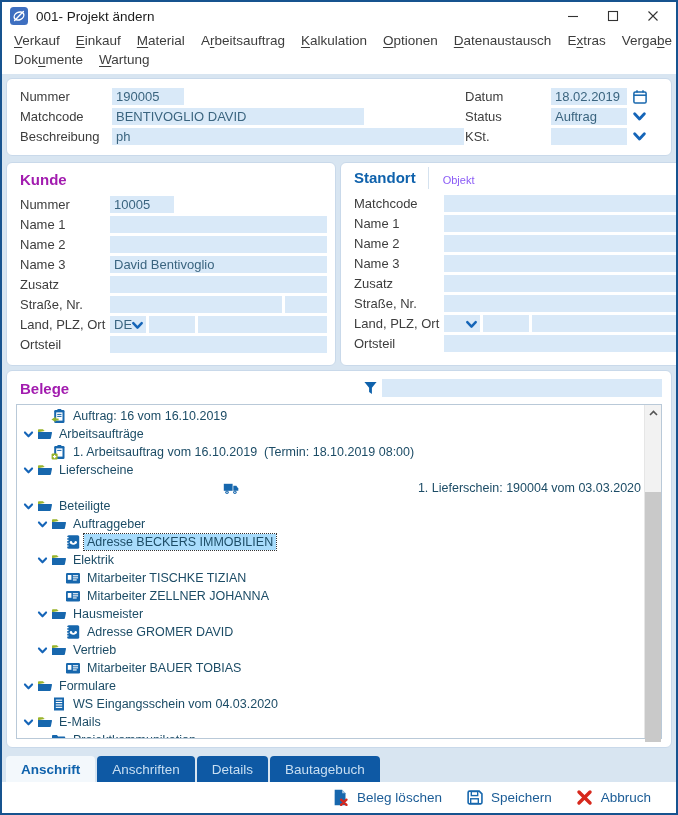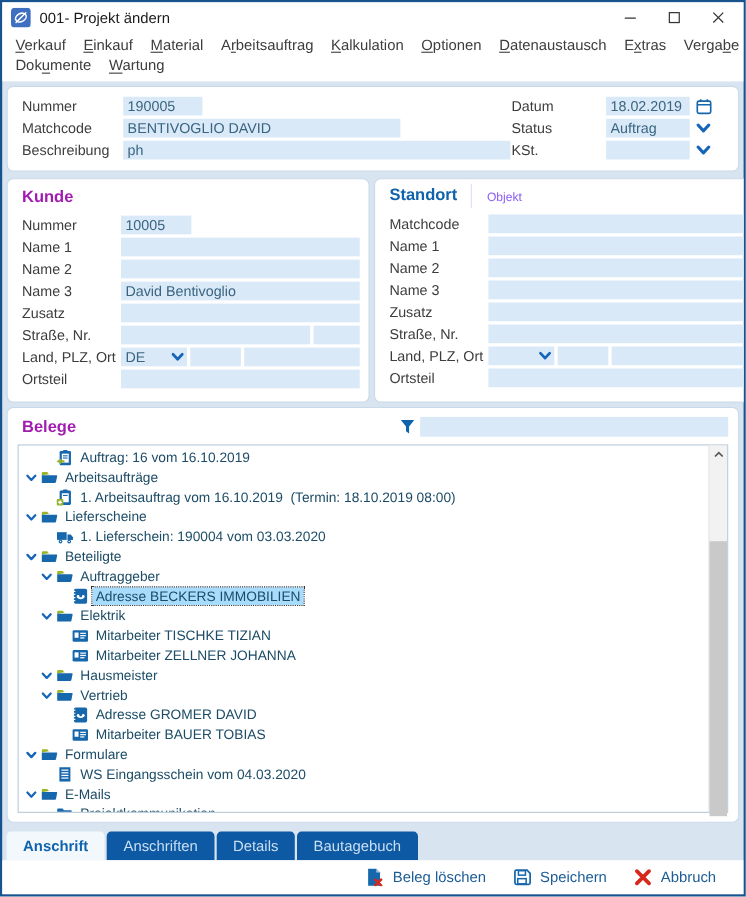--- a/index.html
+++ b/index.html
@@ -34,21 +34,21 @@
   .mid-row{display:flex;gap:4px;height:204px;flex:none;margin-bottom:4px;}
   .kunde{width:330px;flex:none;padding:6px 8px 6px 13px;display:flex;flex-direction:column;}
   .standort{flex:1;padding:4px 8px 6px 13px;display:flex;flex-direction:column;}
   .panel-title{font-size:15px;font-weight:bold;color:#a21caf;margin:2px 0 8px;}
   .sub-tabs{display:flex;align-items:flex-end;margin:0 0 6px -4px;}
   .sub-tab{font-size:11px;color:#8b5cf6;padding:3px 14px 3px;}
   .sub-tab-active{font-size:15px;font-weight:bold;color:#0f62ac;border-right:1px solid #d5e2ef;padding:2px 12px 3px 4px;}
   .mid-row .frow{margin-bottom:3px;}
   .mid-row .flabel{width:90px;flex:none;}
   .flex1{flex:1;min-width:0;}
-  .w64{width:64px;} .wsn{width:42px;flex:none;margin-left:3px;} .wcty{width:60px;flex:none;} .wplz{width:46px;flex:none;margin:0 3px;}
+  .w64{width:64px;} .wsn{width:42px;flex:none;margin-left:3px;} .wcty{width:36px;flex:none;} .wplz{width:46px;flex:none;margin:0 3px;}
   .cwrap{position:relative;display:inline-flex;flex:none;}
   .cwrap .chev{position:absolute;right:2px;top:2px;pointer-events:none;}
   .mwrap{position:relative;display:flex;flex:1;min-width:0;}
   .mwrap .fin{flex:1;}
   
   .belege{flex:1;min-height:0;padding:6px 9px 8px;display:flex;flex-direction:column;}
   .belege-head{display:flex;align-items:center;height:22px;margin:0 0 5px 4px;flex:none;}
   .belege-head .panel-title{margin:0;}
   .funnel{margin-left:auto;display:inline-flex;flex:none;}
   .filter-in{width:280px;height:18px;margin-left:4px;flex:none;}
@@ -416,129 +416,129 @@
               <span class="expander">
                 <svg width="11" height="11">
                   <use href="#chevron-down-icon"></use>
                 </svg>
               </span>
               <svg class="ticon" width="16" height="16">
                 <use href="#folder-open-icon"></use>
               </svg>
               <span class="tlabel">Lieferscheine</span>
             </div>
+            <div class="tree-row" style="padding-left: 20px; justify-content: space-between;">
+              <span class="expander" style="visibility: hidden;">
+                <svg width="11" height="11">
+                  <use href="#chevron-down-icon"></use>
+                </svg>
+              </span>
+              <svg class="ticon" width="16" height="16">
+                <use href="#truck-icon"></use>
+              </svg>
+              <span class="tlabel">1. Lieferschein: 190004 vom 03.03.2020</span>
+            </div>
+            <div class="tree-row" style="padding-left: 6px;">
+              <span class="expander">
+                <svg width="11" height="11">
+                  <use href="#chevron-down-icon"></use>
+                </svg>
+              </span>
+              <svg class="ticon" width="16" height="16">
+                <use href="#folder-open-icon"></use>
+              </svg>
+              <span class="tlabel">Beteiligte</span>
+            </div>
             <div class="tree-row" style="padding-left: 20px;">
-              <span class="expander" style="visibility: hidden;">
-                <svg width="11" height="11">
-                  <use href="#chevron-down-icon"></use>
-                </svg>
-              </span>
-              <svg class="ticon" width="16" height="16">
-                <use href="#truck-icon"></use>
-              </svg>
-              <span class="tlabel">1. Lieferschein: 190004 vom 03.03.2020</span>
-            </div>
-            <div class="tree-row" style="padding-left: 6px;">
-              <span class="expander">
-                <svg width="11" height="11">
-                  <use href="#chevron-down-icon"></use>
-                </svg>
-              </span>
-              <svg class="ticon" width="16" height="16">
-                <use href="#folder-open-icon"></use>
-              </svg>
-              <span class="tlabel">Beteiligte</span>
+              <span class="expander">
+                <svg width="11" height="11">
+                  <use href="#chevron-down-icon"></use>
+                </svg>
+              </span>
+              <svg class="ticon" width="16" height="16">
+                <use href="#folder-open-icon"></use>
+              </svg>
+              <span class="tlabel">Auftraggeber</span>
+            </div>
+            <div class="tree-row" style="padding-left: 34px;">
+              <span class="expander" style="visibility: hidden;">
+                <svg width="11" height="11">
+                  <use href="#chevron-down-icon"></use>
+                </svg>
+              </span>
+              <svg class="ticon" width="16" height="16">
+                <use href="#address-book-icon"></use>
+              </svg>
+              <span class="tlabel selected">Adresse BECKERS IMMOBILIEN</span>
             </div>
             <div class="tree-row" style="padding-left: 20px;">
               <span class="expander">
                 <svg width="11" height="11">
                   <use href="#chevron-down-icon"></use>
                 </svg>
               </span>
               <svg class="ticon" width="16" height="16">
                 <use href="#folder-open-icon"></use>
               </svg>
-              <span class="tlabel">Auftraggeber</span>
+              <span class="tlabel">Elektrik</span>
             </div>
             <div class="tree-row" style="padding-left: 34px;">
               <span class="expander" style="visibility: hidden;">
                 <svg width="11" height="11">
                   <use href="#chevron-down-icon"></use>
                 </svg>
               </span>
               <svg class="ticon" width="16" height="16">
+                <use href="#id-card-icon"></use>
+              </svg>
+              <span class="tlabel">Mitarbeiter TISCHKE TIZIAN</span>
+            </div>
+            <div class="tree-row" style="padding-left: 34px;">
+              <span class="expander" style="visibility: hidden;">
+                <svg width="11" height="11">
+                  <use href="#chevron-down-icon"></use>
+                </svg>
+              </span>
+              <svg class="ticon" width="16" height="16">
+                <use href="#id-card-icon"></use>
+              </svg>
+              <span class="tlabel">Mitarbeiter ZELLNER JOHANNA</span>
+            </div>
+            <div class="tree-row" style="padding-left: 20px;">
+              <span class="expander">
+                <svg width="11" height="11">
+                  <use href="#chevron-down-icon"></use>
+                </svg>
+              </span>
+              <svg class="ticon" width="16" height="16">
+                <use href="#folder-open-icon"></use>
+              </svg>
+              <span class="tlabel">Hausmeister</span>
+            </div>
+            <div class="tree-row" style="padding-left: 34px;">
+              <span class="expander" style="visibility: hidden;">
+                <svg width="11" height="11">
+                  <use href="#chevron-down-icon"></use>
+                </svg>
+              </span>
+              <svg class="ticon" width="16" height="16">
                 <use href="#address-book-icon"></use>
               </svg>
-              <span class="tlabel selected">Adresse BECKERS IMMOBILIEN</span>
+              <span class="tlabel">Adresse GROMER DAVID</span>
             </div>
             <div class="tree-row" style="padding-left: 20px;">
               <span class="expander">
                 <svg width="11" height="11">
                   <use href="#chevron-down-icon"></use>
                 </svg>
               </span>
               <svg class="ticon" width="16" height="16">
                 <use href="#folder-open-icon"></use>
               </svg>
-              <span class="tlabel">Elektrik</span>
-            </div>
-            <div class="tree-row" style="padding-left: 34px;">
-              <span class="expander" style="visibility: hidden;">
-                <svg width="11" height="11">
-                  <use href="#chevron-down-icon"></use>
-                </svg>
-              </span>
-              <svg class="ticon" width="16" height="16">
-                <use href="#id-card-icon"></use>
-              </svg>
-              <span class="tlabel">Mitarbeiter TISCHKE TIZIAN</span>
-            </div>
-            <div class="tree-row" style="padding-left: 34px;">
-              <span class="expander" style="visibility: hidden;">
-                <svg width="11" height="11">
-                  <use href="#chevron-down-icon"></use>
-                </svg>
-              </span>
-              <svg class="ticon" width="16" height="16">
-                <use href="#id-card-icon"></use>
-              </svg>
-              <span class="tlabel">Mitarbeiter ZELLNER JOHANNA</span>
-            </div>
-            <div class="tree-row" style="padding-left: 20px;">
-              <span class="expander">
-                <svg width="11" height="11">
-                  <use href="#chevron-down-icon"></use>
-                </svg>
-              </span>
-              <svg class="ticon" width="16" height="16">
-                <use href="#folder-open-icon"></use>
-              </svg>
-              <span class="tlabel">Hausmeister</span>
-            </div>
-            <div class="tree-row" style="padding-left: 20px;">
-              <span class="expander">
-                <svg width="11" height="11">
-                  <use href="#chevron-down-icon"></use>
-                </svg>
-              </span>
-              <svg class="ticon" width="16" height="16">
-                <use href="#folder-open-icon"></use>
-              </svg>
               <span class="tlabel">Vertrieb</span>
-            </div>
-            <div class="tree-row" style="padding-left: 34px;">
-              <span class="expander" style="visibility: hidden;">
-                <svg width="11" height="11">
-                  <use href="#chevron-down-icon"></use>
-                </svg>
-              </span>
-              <svg class="ticon" width="16" height="16">
-                <use href="#address-book-icon"></use>
-              </svg>
-              <span class="tlabel">Adresse GROMER DAVID</span>
             </div>
             <div class="tree-row" style="padding-left: 34px;">
               <span class="expander" style="visibility: hidden;">
                 <svg width="11" height="11">
                   <use href="#chevron-down-icon"></use>
                 </svg>
               </span>
               <svg class="ticon" width="16" height="16">
                 <use href="#id-card-icon"></use>
               </svg>

